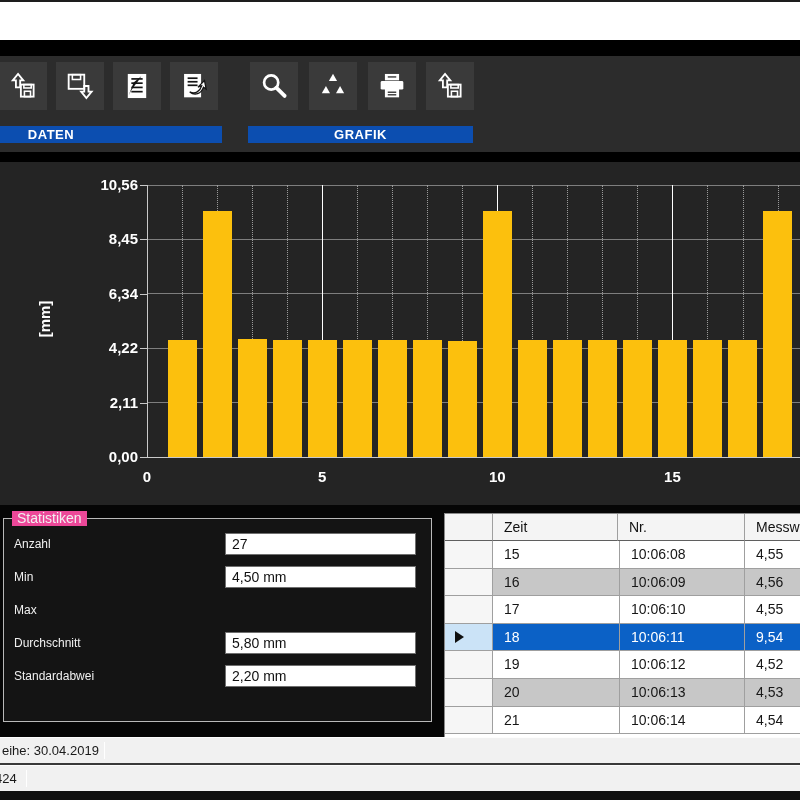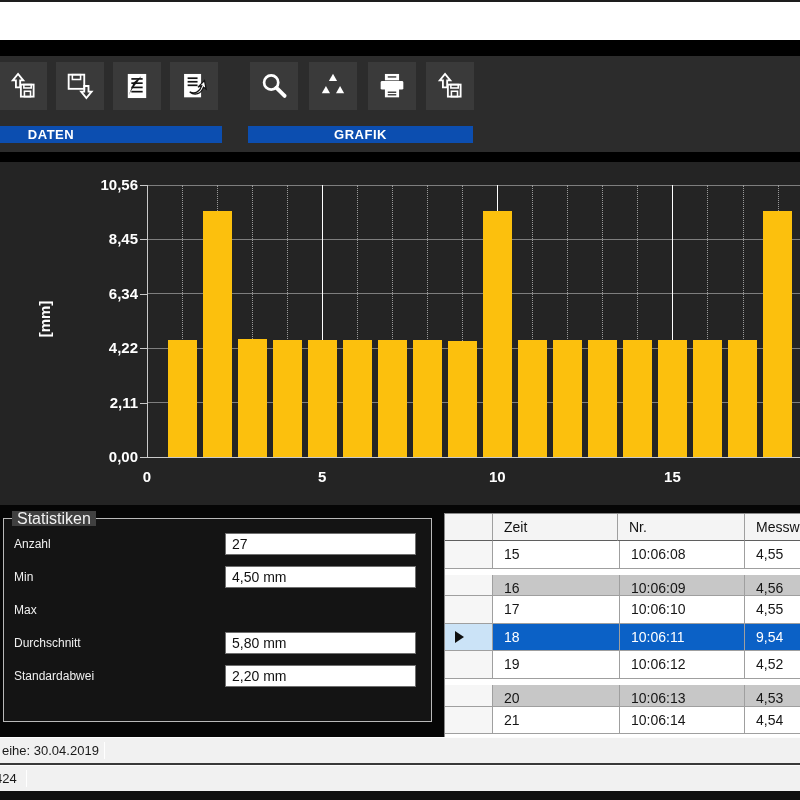--- a/index.html
+++ b/index.html
@@ -39,39 +39,39 @@
   .bar{position:absolute;width:29px;background:var(--bar,#fcc00d);}
   .y-axis-title{position:absolute;left:20px;top:147px;width:52px;height:20px;color:#fff;
                 font-size:15px;font-weight:bold;text-align:center;transform:rotate(-90deg);}
 
   
   #bottom{position:absolute;left:0;top:505px;width:800px;height:232px;background:#060606;}
 
   
   #statsbox{position:absolute;left:3px;top:13px;width:429px;height:204px;background:#141414;
             border:1px solid #b9b9b9;}
-  #statsbox .gb-title{position:absolute;top:-8px;left:8px;background:#404040;padding:0 5px;
-            color:#f0f0f0;font-size:16px;line-height:15px;}
+  #statsbox .gb-title{position:absolute;top:-8px;left:8px;background:#ec4899;padding:0 5px;
+            color:#f0f0f0;font-size:14px;line-height:15px;}
   .stat-row{position:absolute;left:0;width:100%;height:22px;}
   .stat-label{position:absolute;left:10px;top:0;line-height:22px;color:#f0f0f0;font-size:12px;}
   .stat-input{position:absolute;left:221px;top:0;width:191px;height:22px;background:#fff;
               border:1px solid #6f6f6f;color:#101010;font-size:14px;padding:0 0 0 6px;
               font-family:"Liberation Sans",sans-serif;}
 
   
   #grid{position:absolute;left:444px;top:8px;width:356px;height:224px;background:#fff;
         overflow:hidden;border-top:1px solid #8a8a8a;border-left:1px solid #8a8a8a;}
   .grid-header{display:flex;height:27px;background:#f4f4f4;}
   .gh-cell{border-right:1px solid #9f9f9f;border-bottom:1px solid #5f5f5f;padding-left:11px;
            line-height:26px;font-size:14px;color:#111;flex:none;overflow:hidden;white-space:nowrap;}
   .grid-row{display:flex;height:27.6px;background:#fff;cursor:default;}
   .g-cell{border-right:1px solid #9f9f9f;border-bottom:1px solid #9f9f9f;padding-left:11px;
           line-height:27px;font-size:14px;color:#161616;flex:none;overflow:hidden;white-space:nowrap;
           background:#fff;}
-  .grid-row.alt .g-cell{background:var(--alt-row,#c7c7c7);margin-top:6px;}
+  .grid-row.alt .g-cell{background:var(--alt-row,#c7c7c7);}
   .grid-row.sel .g-cell{background:var(--selection,#0b61c6);color:#fff;}
   .grid-row .g-cell.sel-col{background:#f6f6f6;padding:0;position:relative;}
   .grid-row.sel .g-cell.sel-col{background:#cbe3f7;}
   .gh-cell.sel-col{padding:0;}
   .row-marker{position:absolute;left:10px;top:50%;transform:translateY(-50%);width:0;height:0;
               border-top:6px solid transparent;border-bottom:6px solid transparent;
               border-left:9px solid #101010;}
 
   
   .statusbar{position:absolute;left:0;width:800px;height:26px;background:#f1f1f1;

